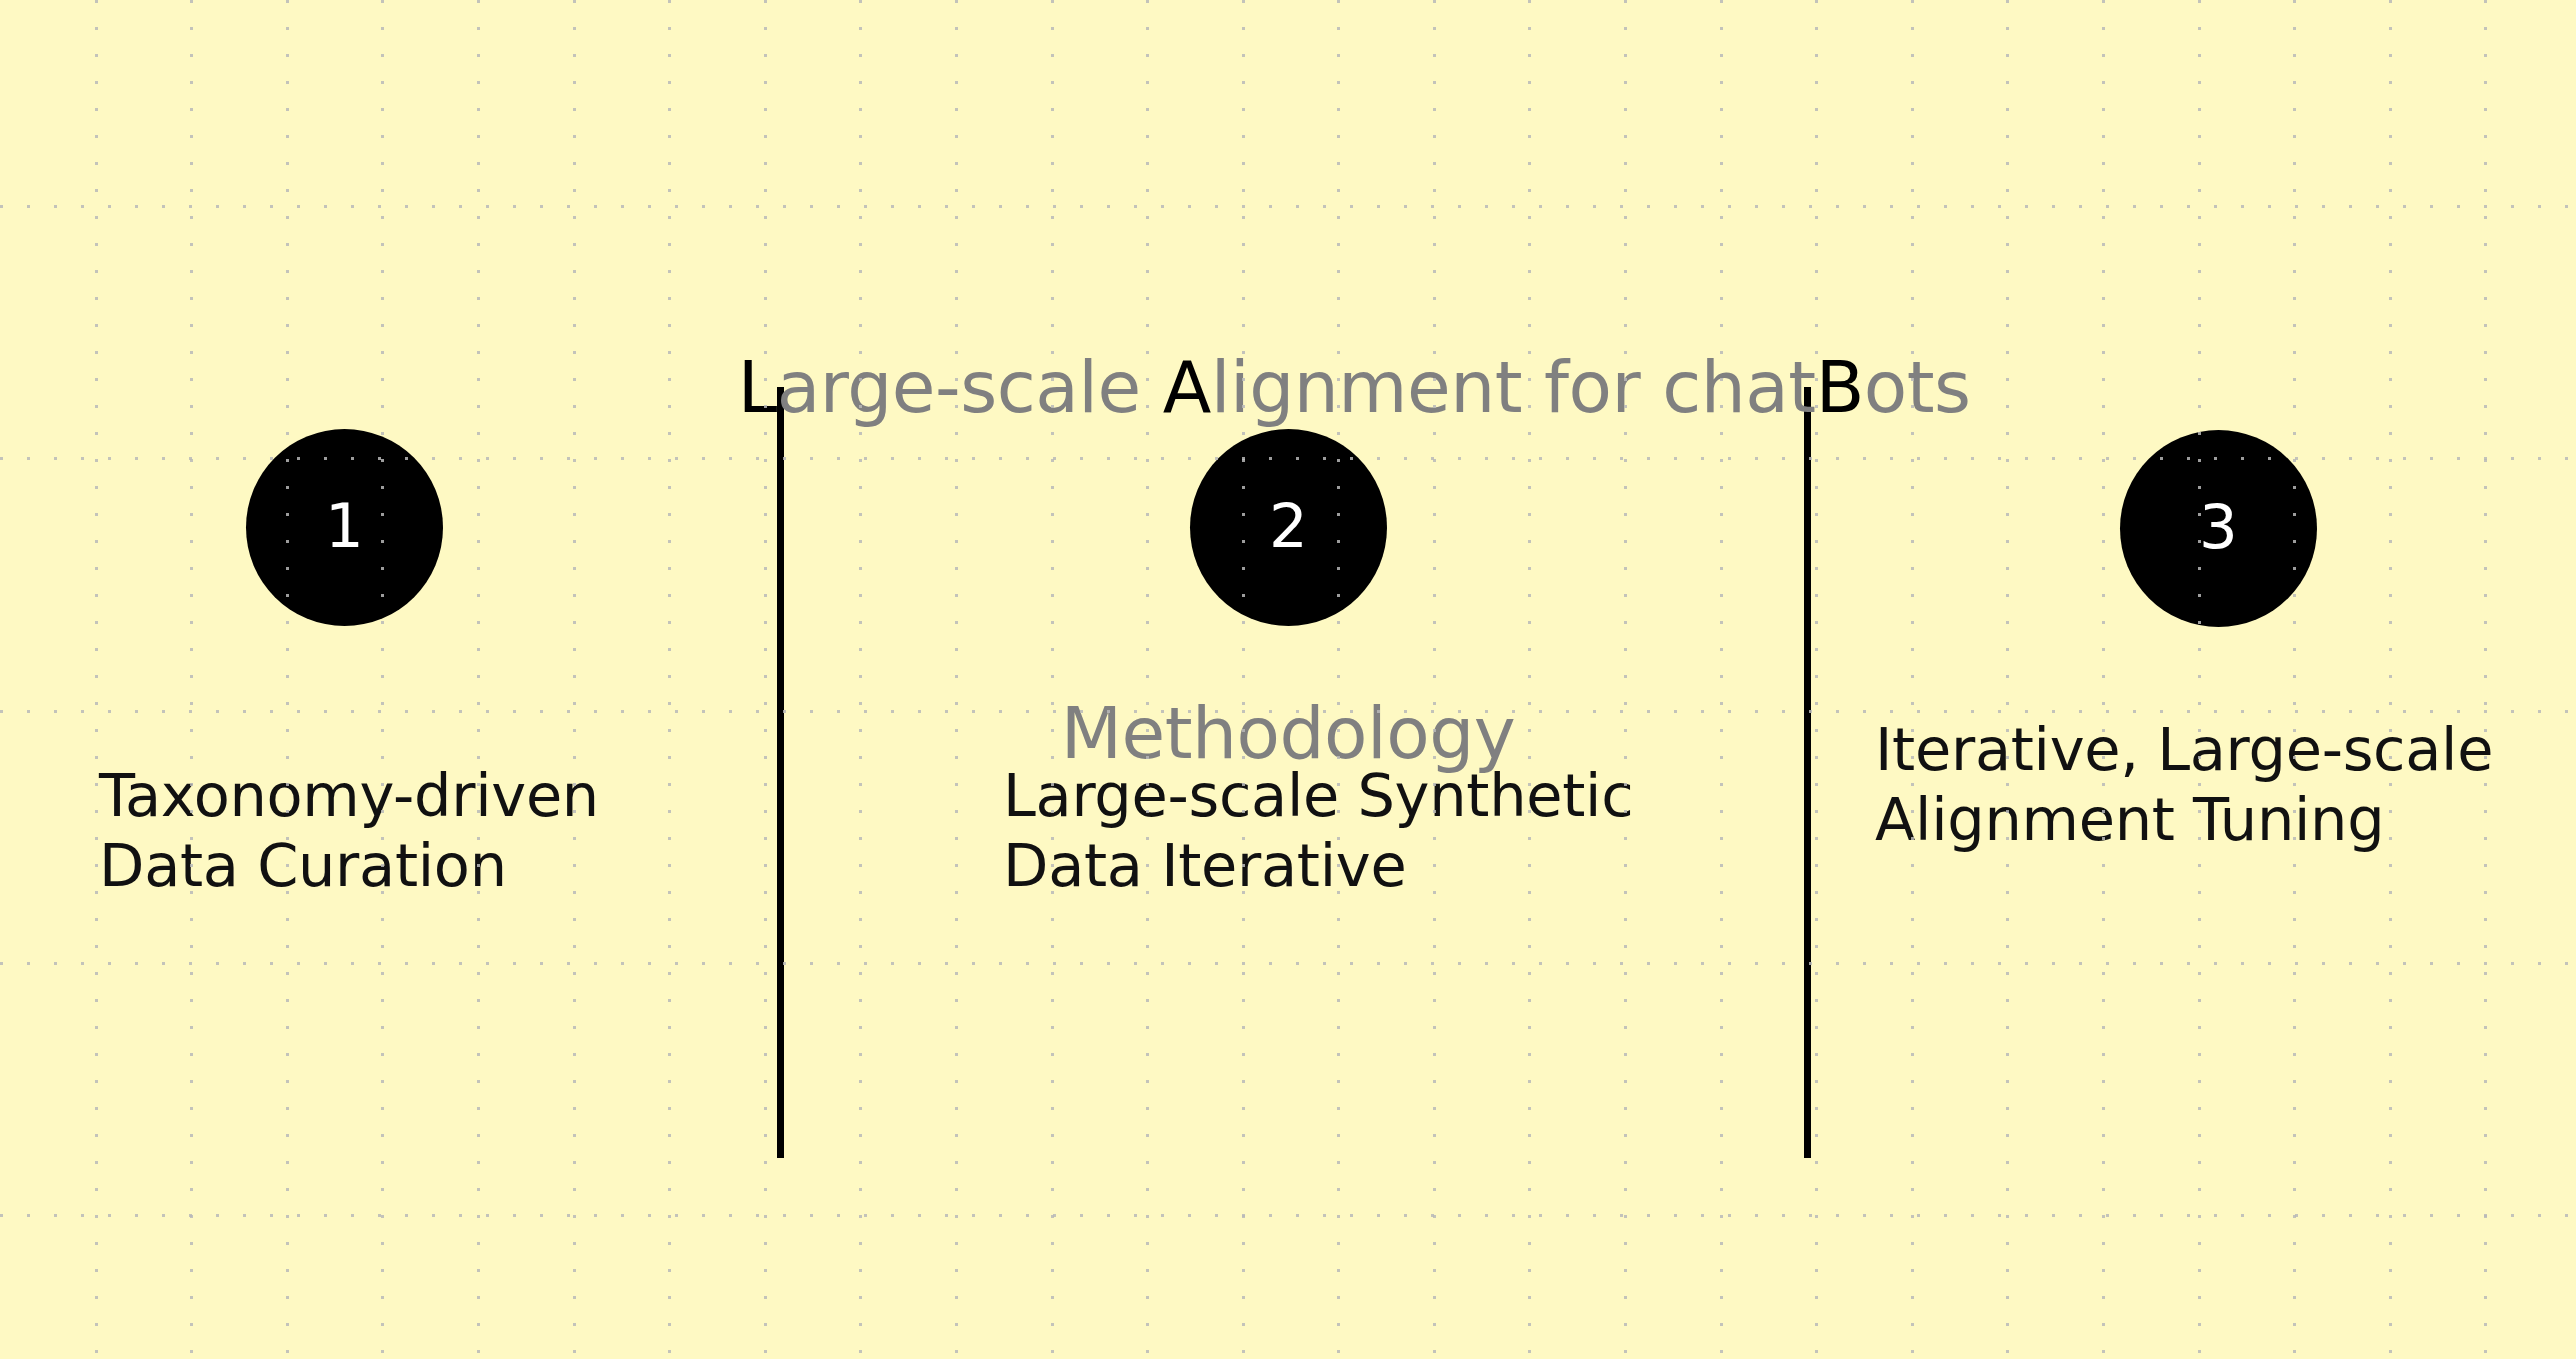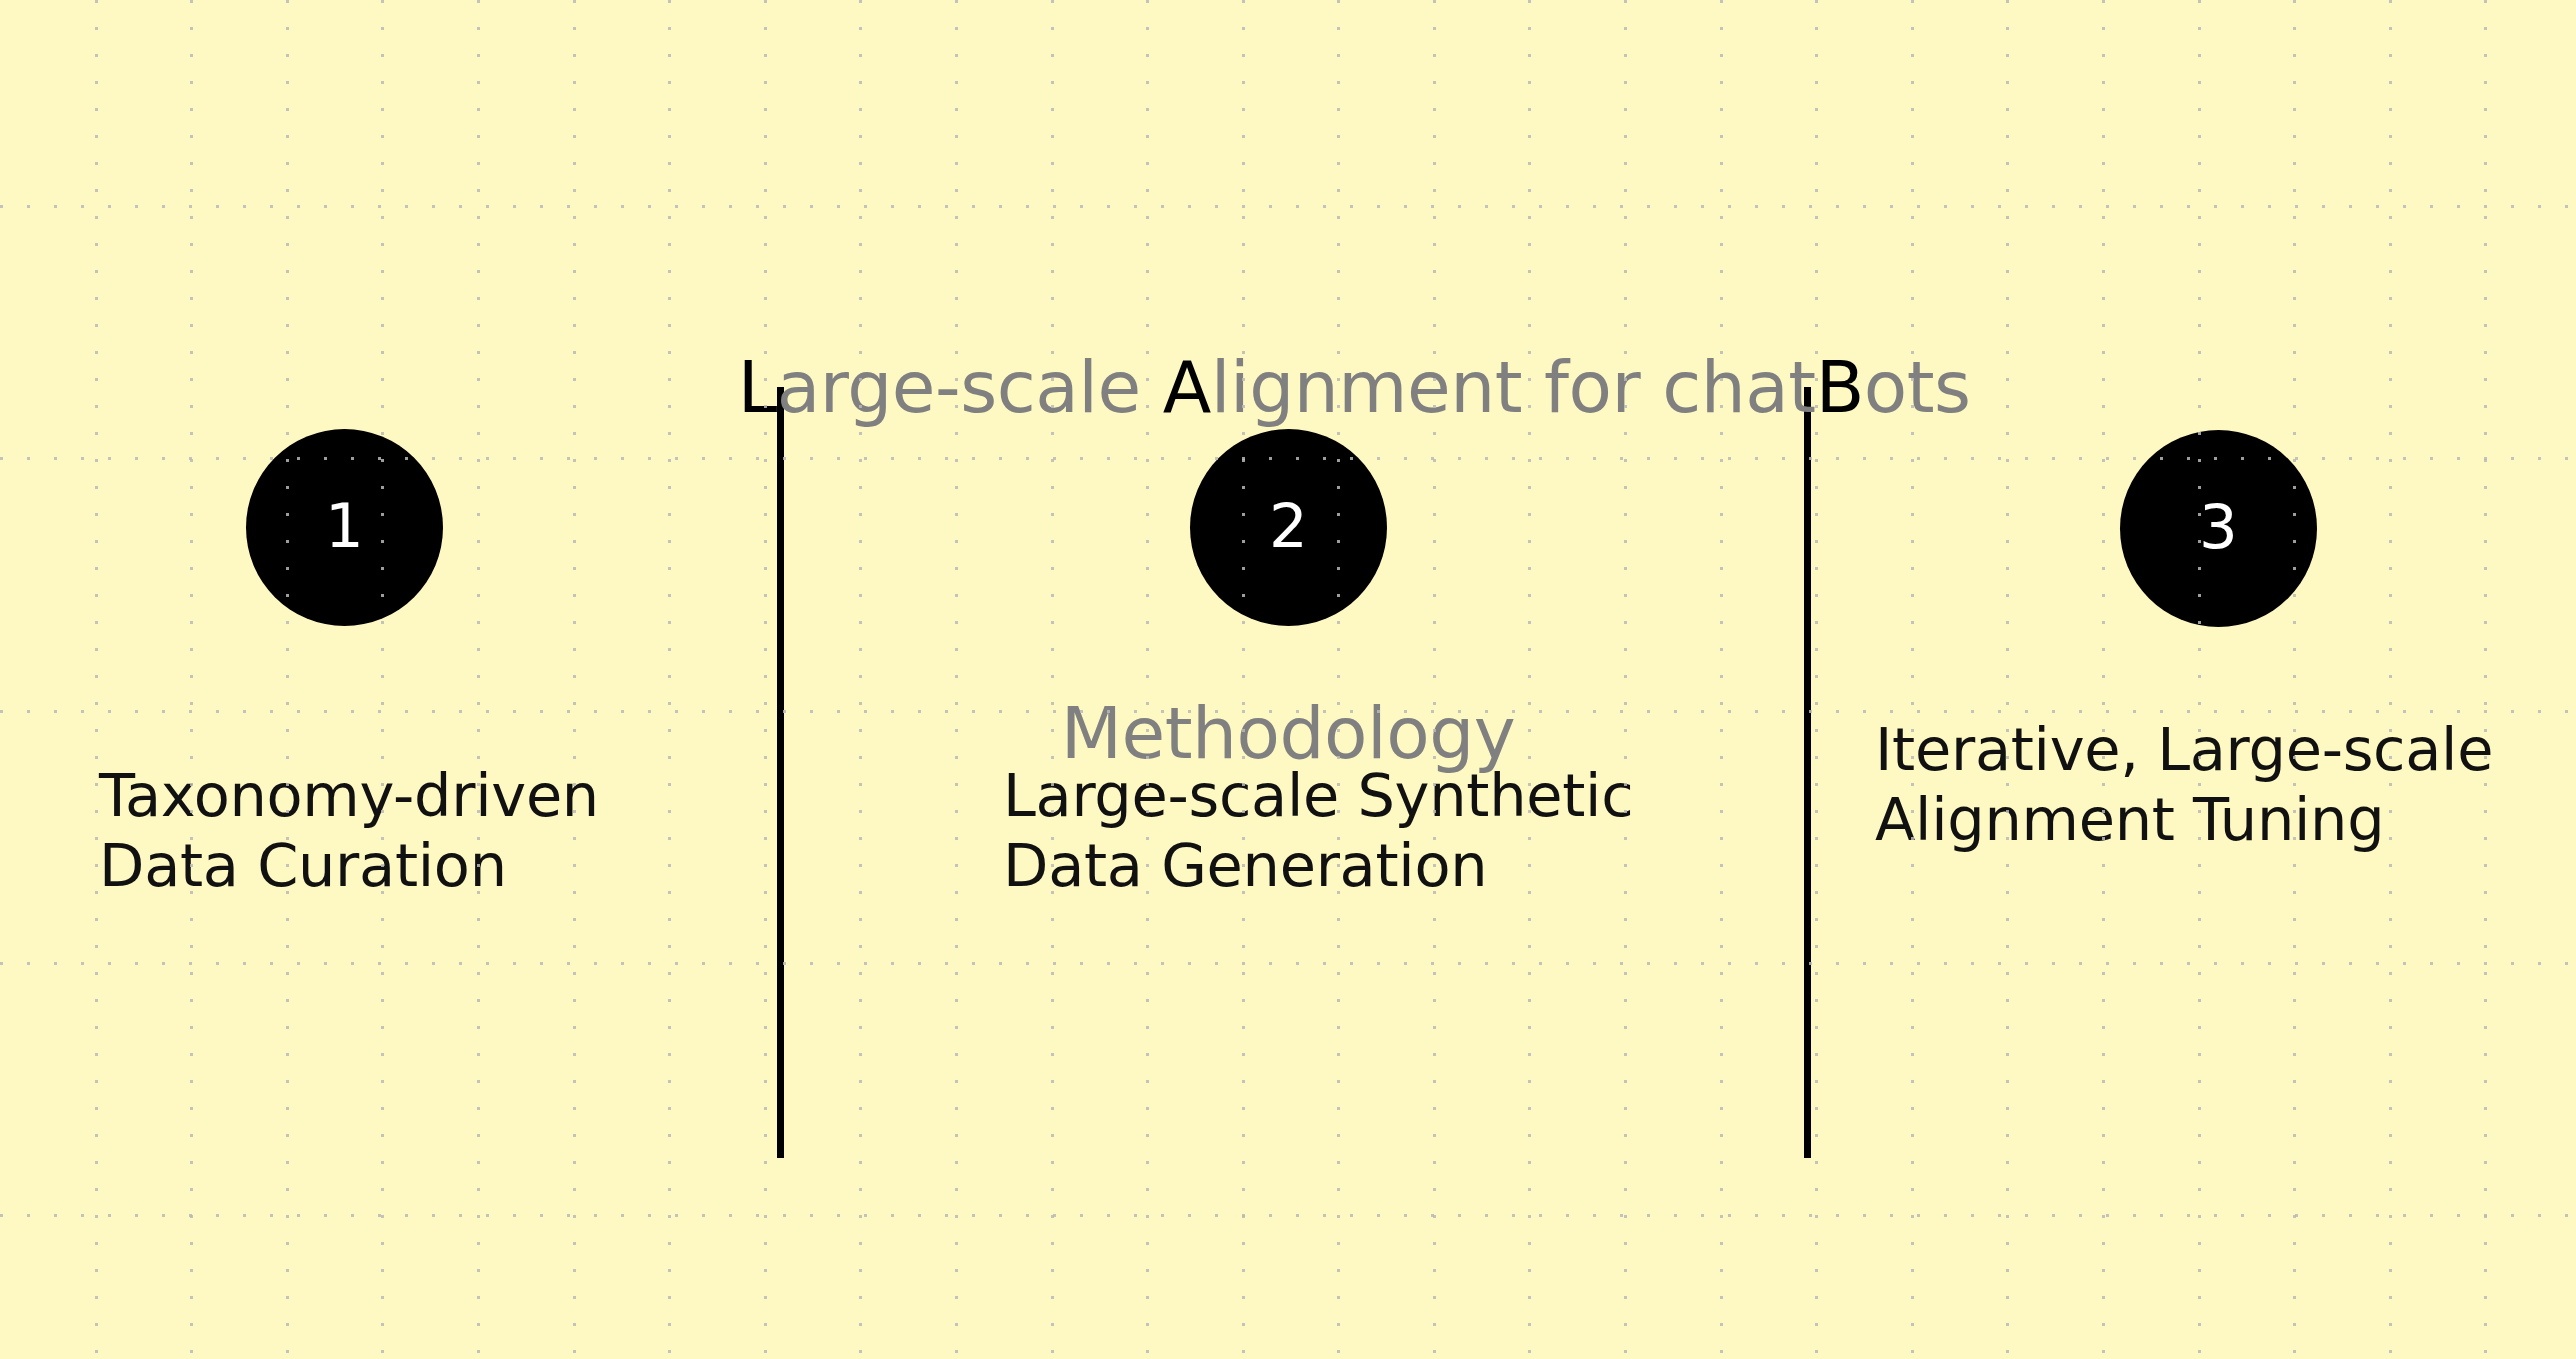--- a/index.html
+++ b/index.html
@@ -130,21 +130,21 @@
   <div class="step-circle" style="left:2120px; top:430px;">
     <span class="num">3</span>
   </div>
 
   <div class="separator" style="left:777px;"></div>
   <div class="separator" style="left:1804px;"></div>
 
   <div class="step-caption" style="left:99px;  top:761px;">Taxonomy-driven
 Data Curation</div>
   <div class="step-caption" style="left:1003px; top:761px;">Large-scale Synthetic
-Data Generation</div>
+Data Iterative</div>
   <div class="step-caption" style="left:1875px; top:715px;">Iterative, Large-scale
 Alignment Tuning</div>
 
   <div id="grid-overlay">
       <div class="vline" style="left: 95px;"></div>
       <div class="vline" style="left: 190px;"></div>
       <div class="vline" style="left: 286px;"></div>
       <div class="vline" style="left: 381px;"></div>
       <div class="vline" style="left: 477px;"></div>
       <div class="vline" style="left: 573px;"></div>

